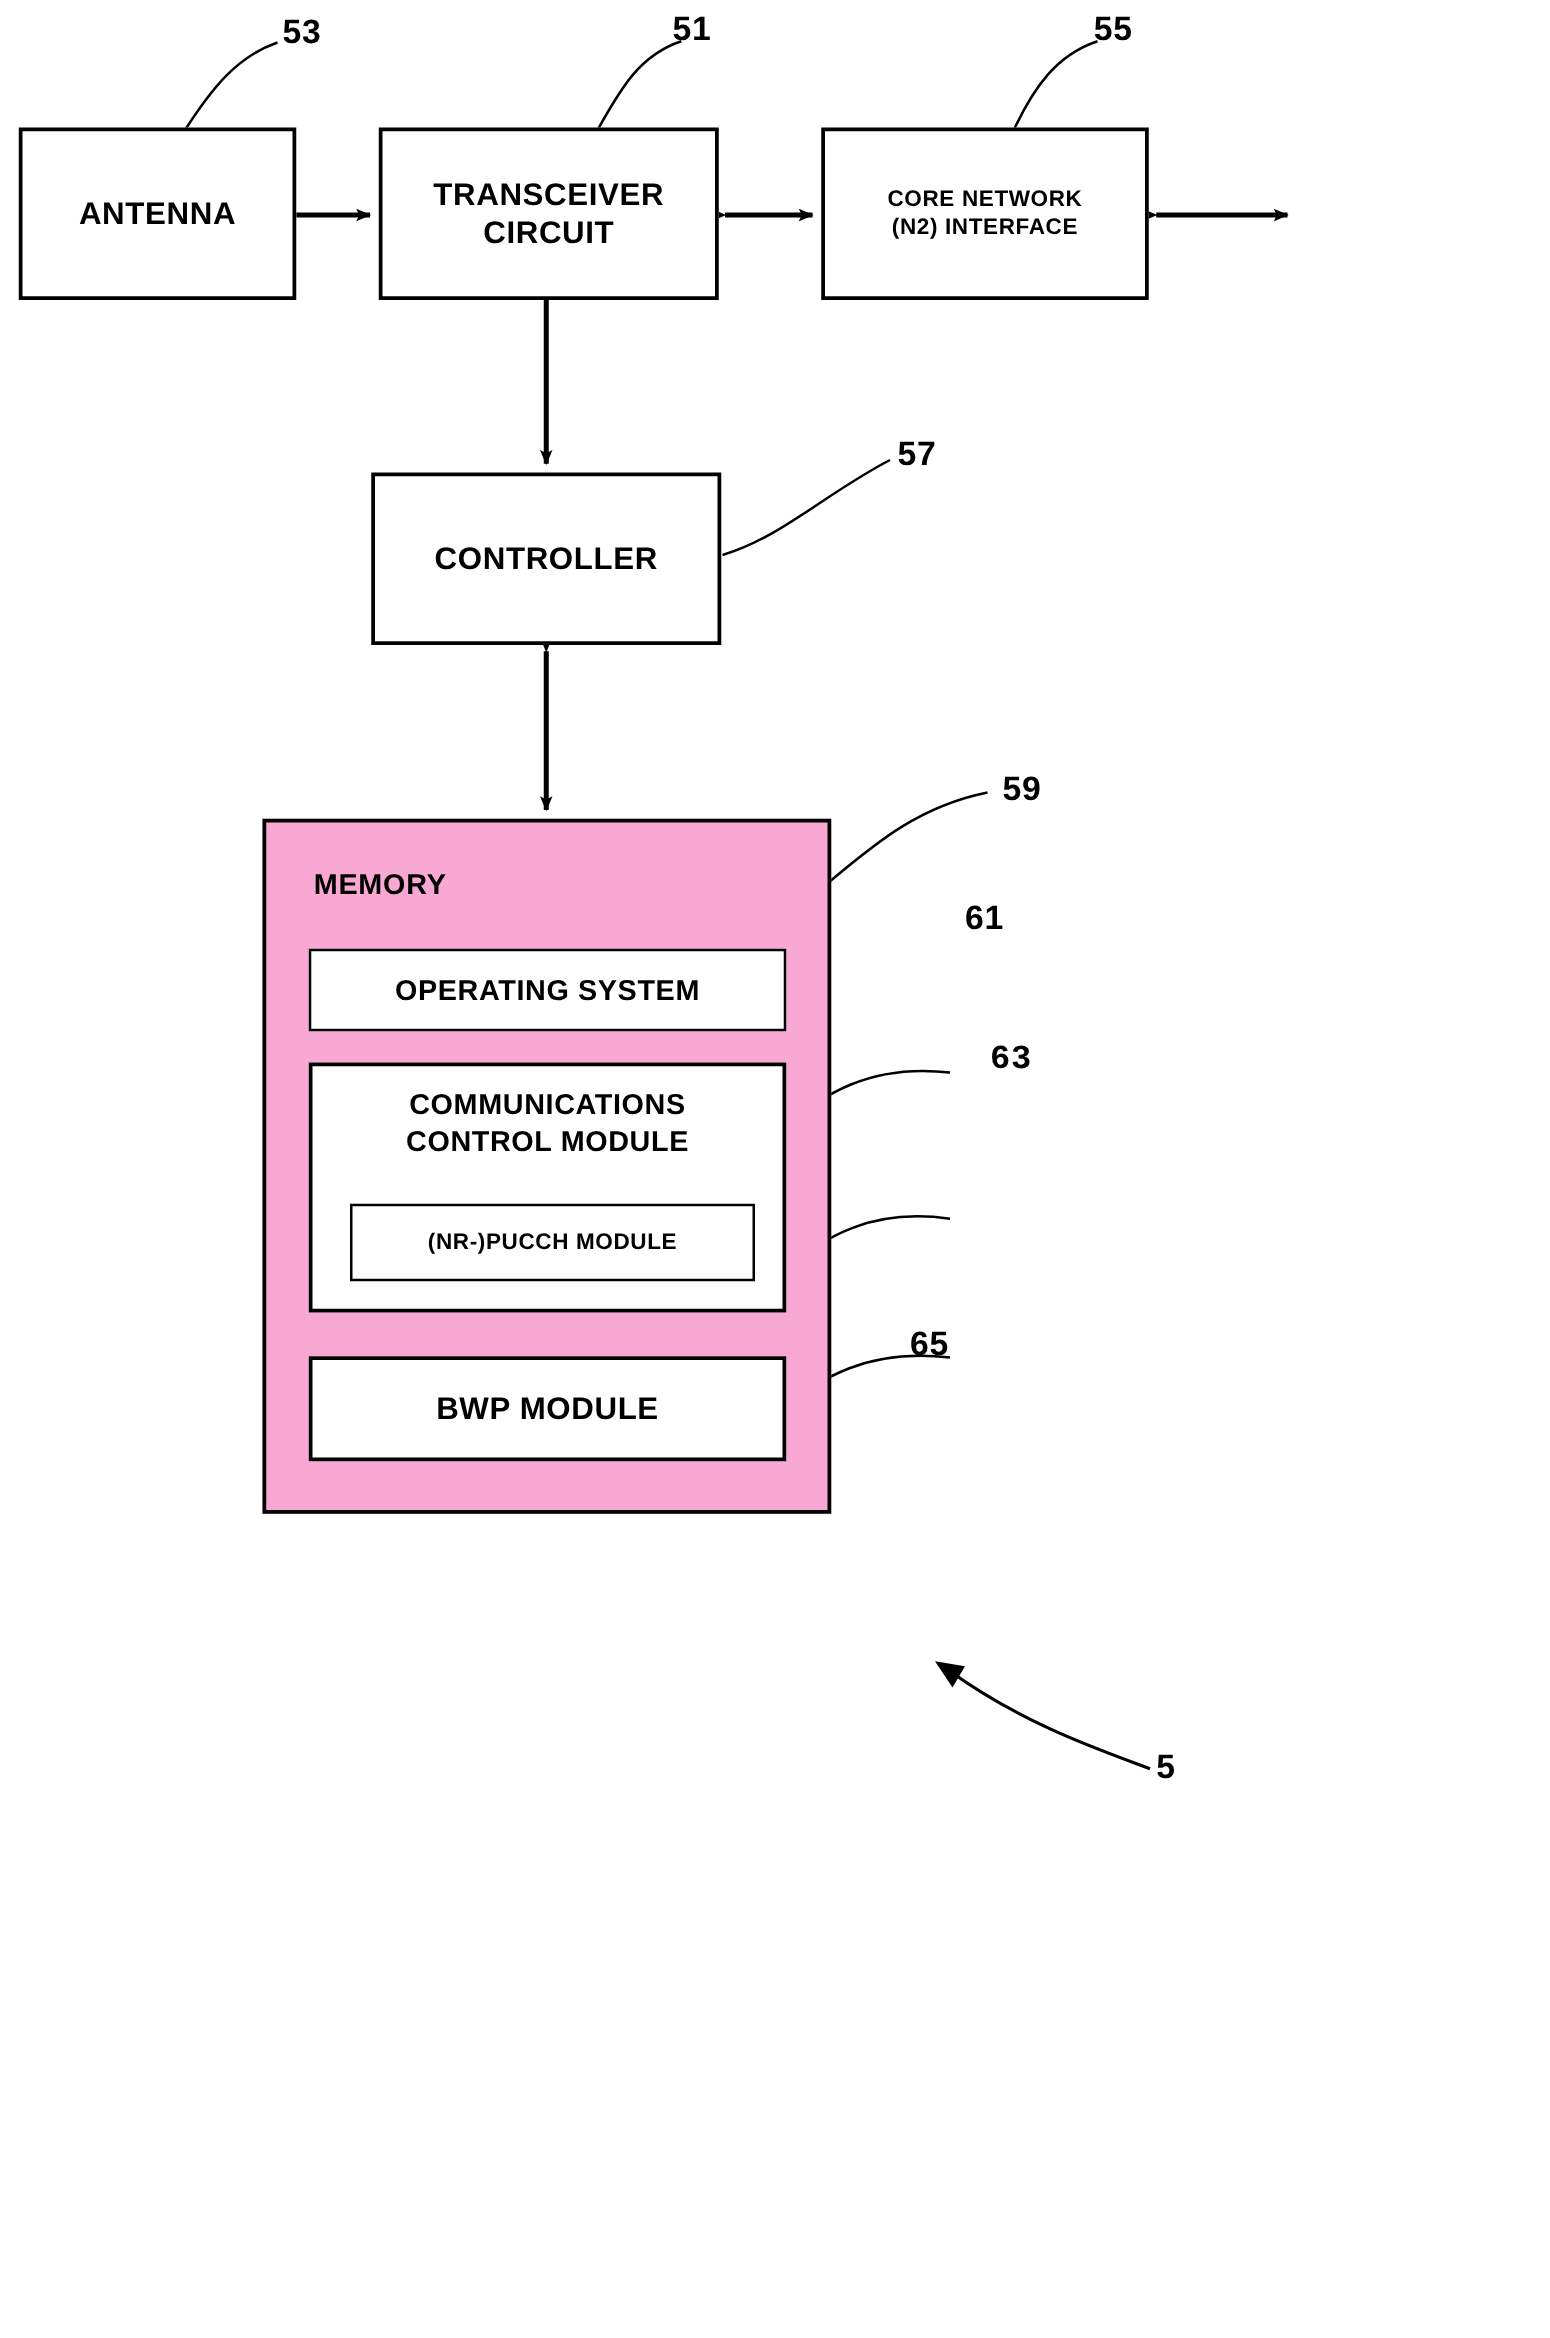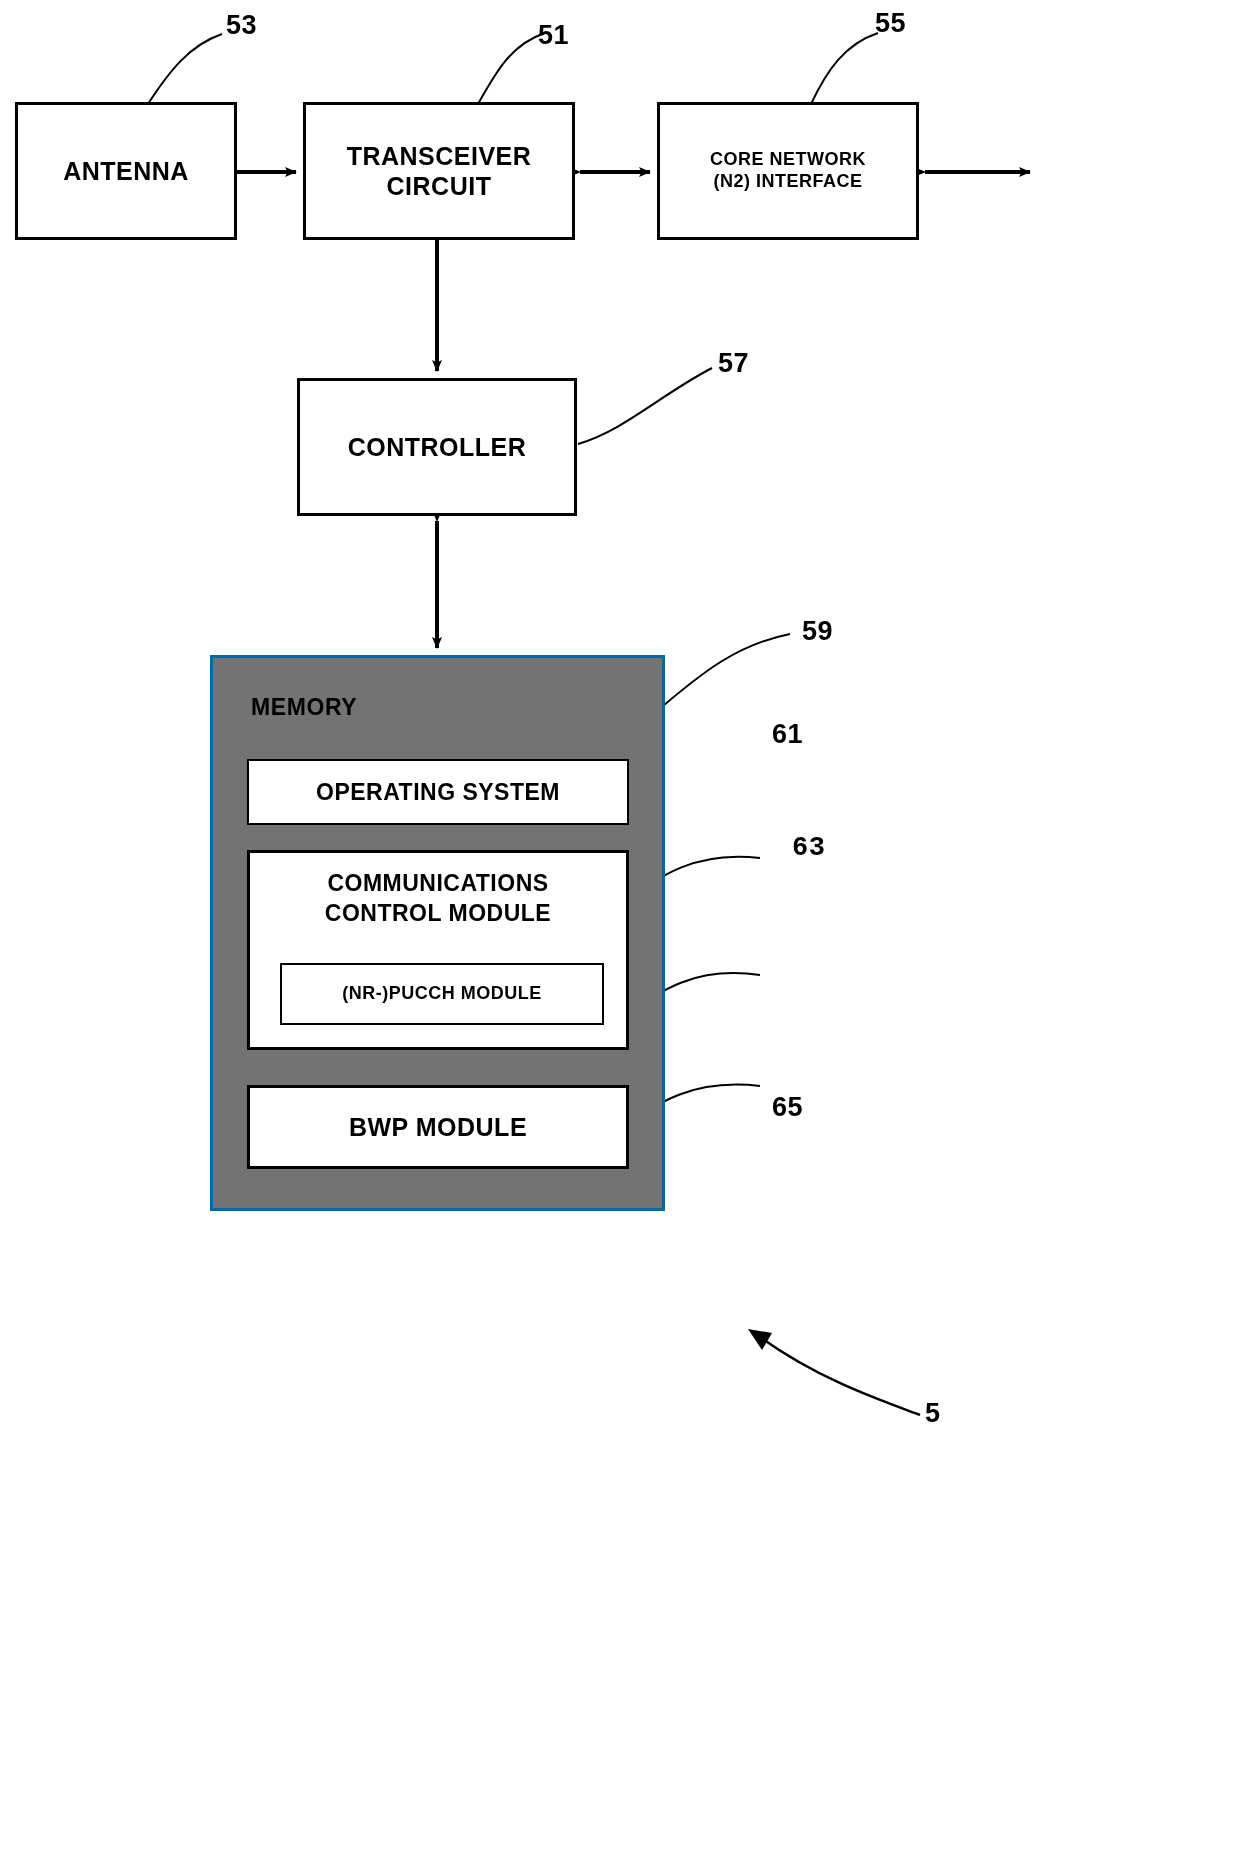--- a/index.html
+++ b/index.html
@@ -50,22 +50,22 @@
     position: absolute;
     width: 100%;
     text-align: center;
     font-weight: bold;
     font-size: 26px;
     letter-spacing: 0.5px;
   }
   .memory-outer {
     position: absolute;
     box-sizing: border-box;
-    border: 3px solid #0369a1;
-    background: #737373;
+    border: 3px solid #000000;
+    background: #f9a8d4;
   }
   .mem-title {
     position: absolute;
     font-weight: bold;
     font-size: 23px;
     letter-spacing: 0.6px;
   }
 </style>
 </head>
 <body>
@@ -162,23 +162,23 @@
         <span>(NR-)PUCCH MODULE</span>
       </div>
     </div>
 
     <div class="box" style="left:34px; top:427px; width:382px; height:84px; font-size:25px;">
       <span>BWP MODULE</span>
     </div>
   </div>
 
   <div class="refnum" style="left:226px; top:10px;">53</div>
-  <div class="refnum" style="left:538px; top:8px;margin-top:12px;">51</div>
+  <div class="refnum" style="left:538px; top:8px;">51</div>
   <div class="refnum" style="left:875px; top:8px;">55</div>
   <div class="refnum" style="left:718px; top:348px;">57</div>
   <div class="refnum" style="left:802px; top:616px;">59</div>
   <div class="refnum" style="left:772px; top:719px;">61</div>
   <div class="refnum" style="left:792px; top:833px;font-family:Liberation Mono, monospace;">63</div>
-  <div class="refnum" style="left:772px; top:1060px;margin-top:32px;">65</div>
+  <div class="refnum" style="left:728px; top:1060px;">65</div>
   <div class="refnum" style="left:925px; top:1398px;">5</div>
 
 
 </div>
 
 </body></html>

